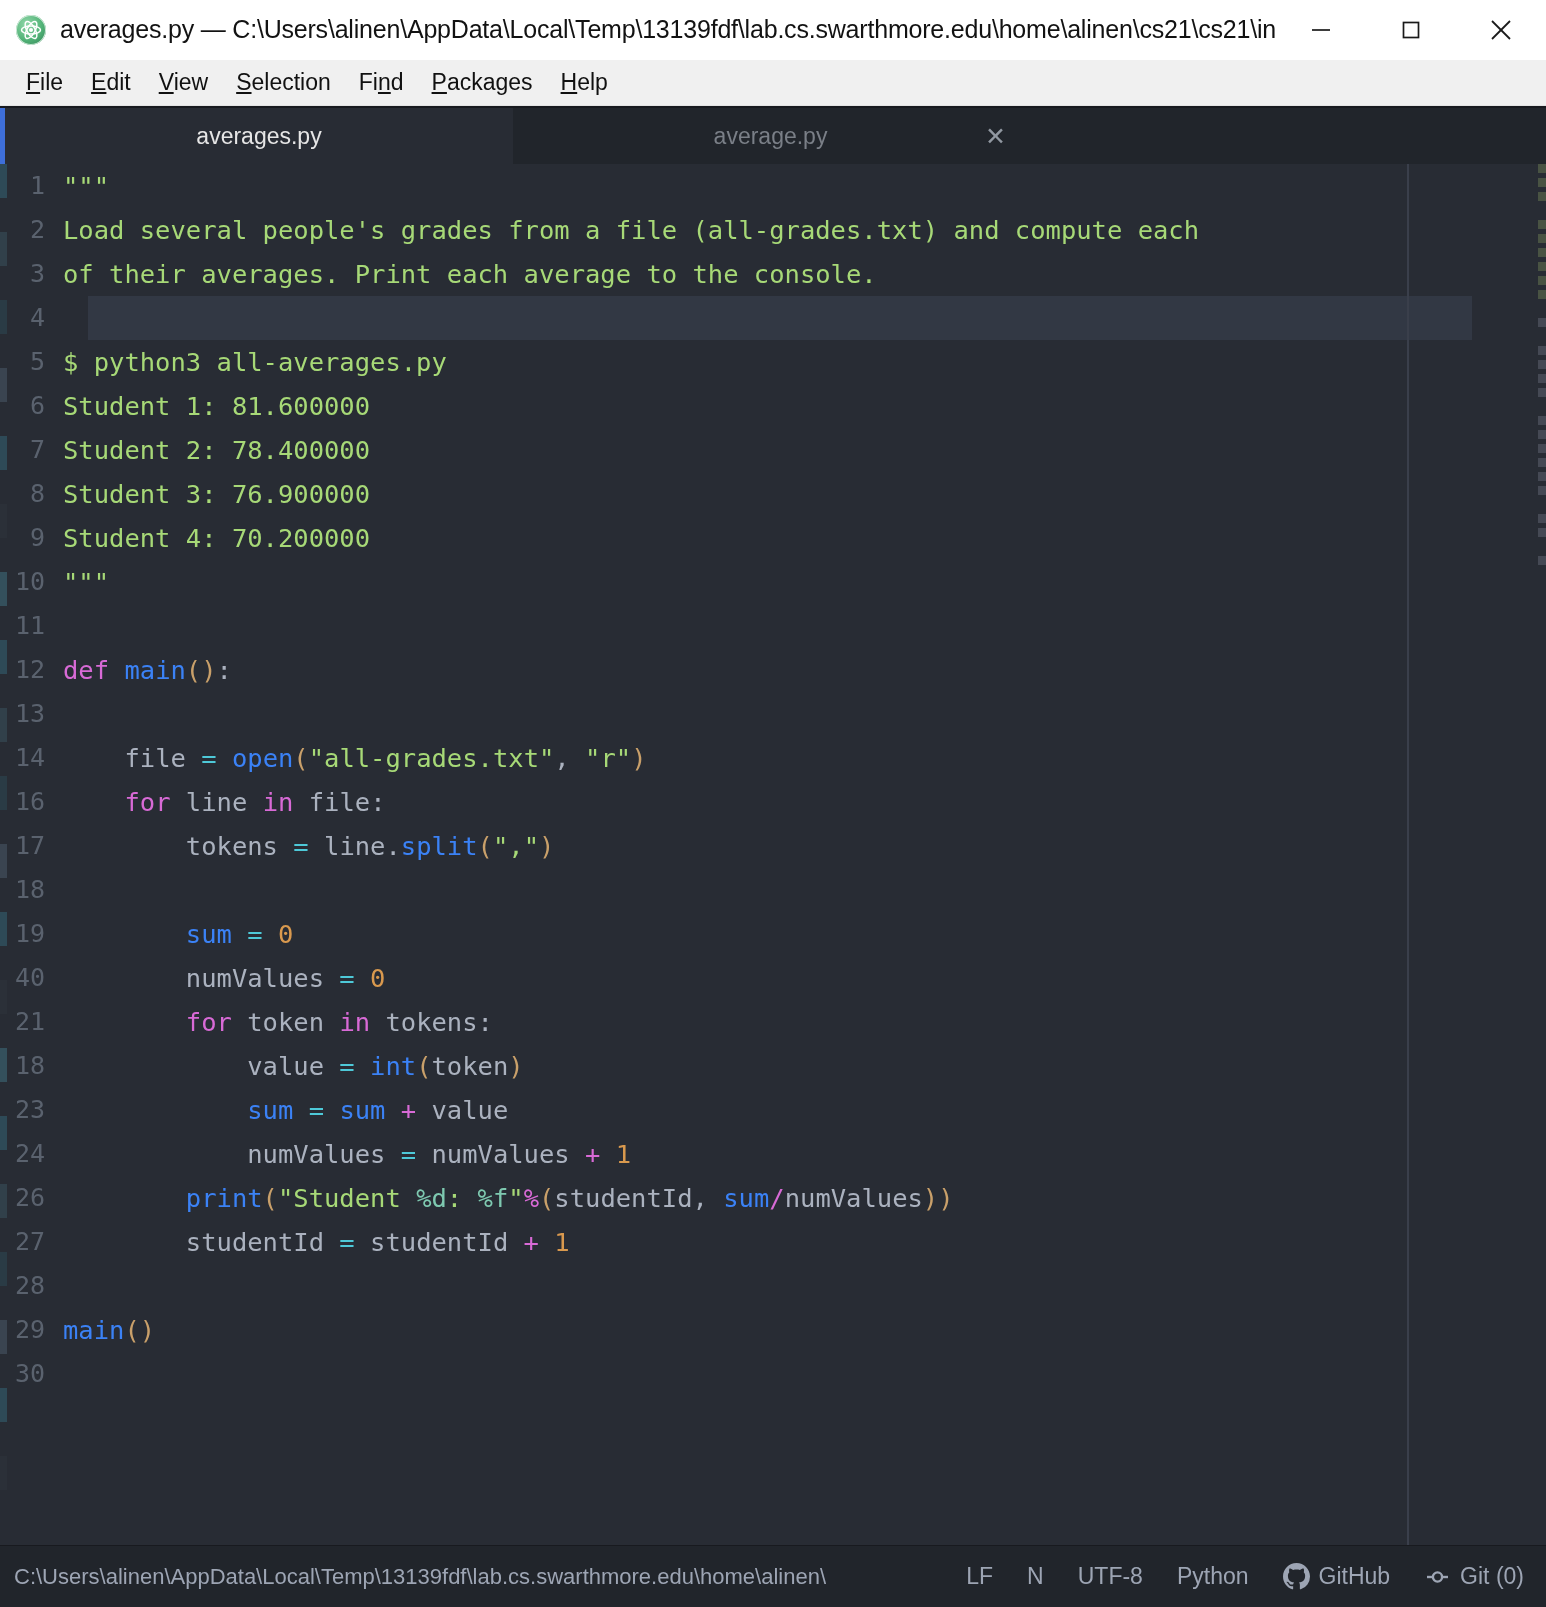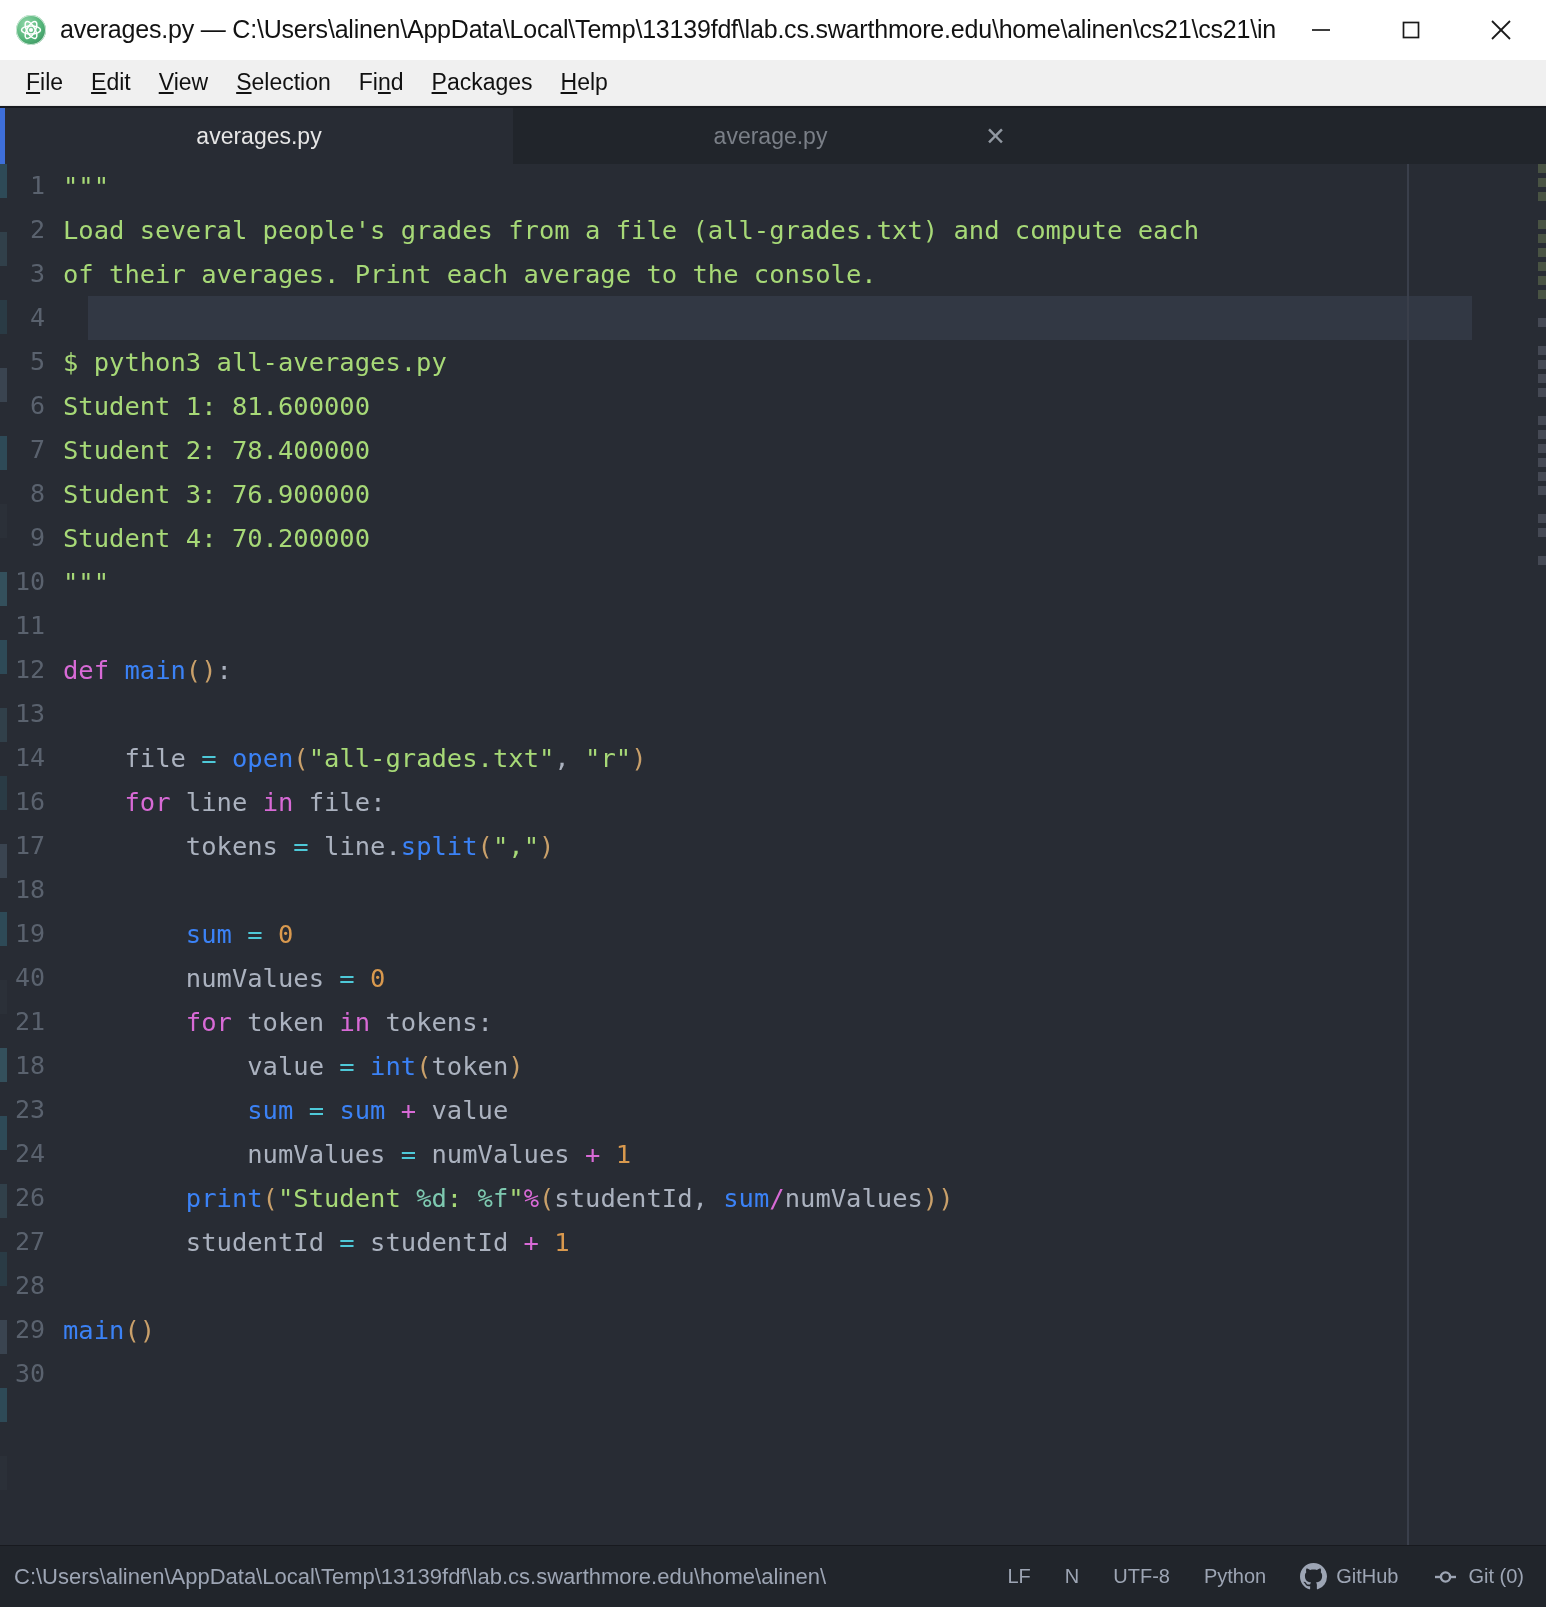--- a/index.html
+++ b/index.html
@@ -256,21 +256,21 @@
     color: #9da5b4;
     font-family: "Liberation Sans", sans-serif;
     white-space: nowrap;
     overflow: hidden;
     text-overflow: clip;
     max-width: 880px;
     flex: 0 0 auto;
   }
   .status-spacer { flex: 1 1 auto; }
   .status-item {
-    font-size: 20px;
+    font-size: 23px;
     color: #9da5b4;
     font-family: "Liberation Sans", sans-serif;
     white-space: nowrap;
     margin-left: 34px;
     display: flex;
     align-items: center;
     gap: 9px;
   }
   .status-item svg { display:block; }
 </style>

